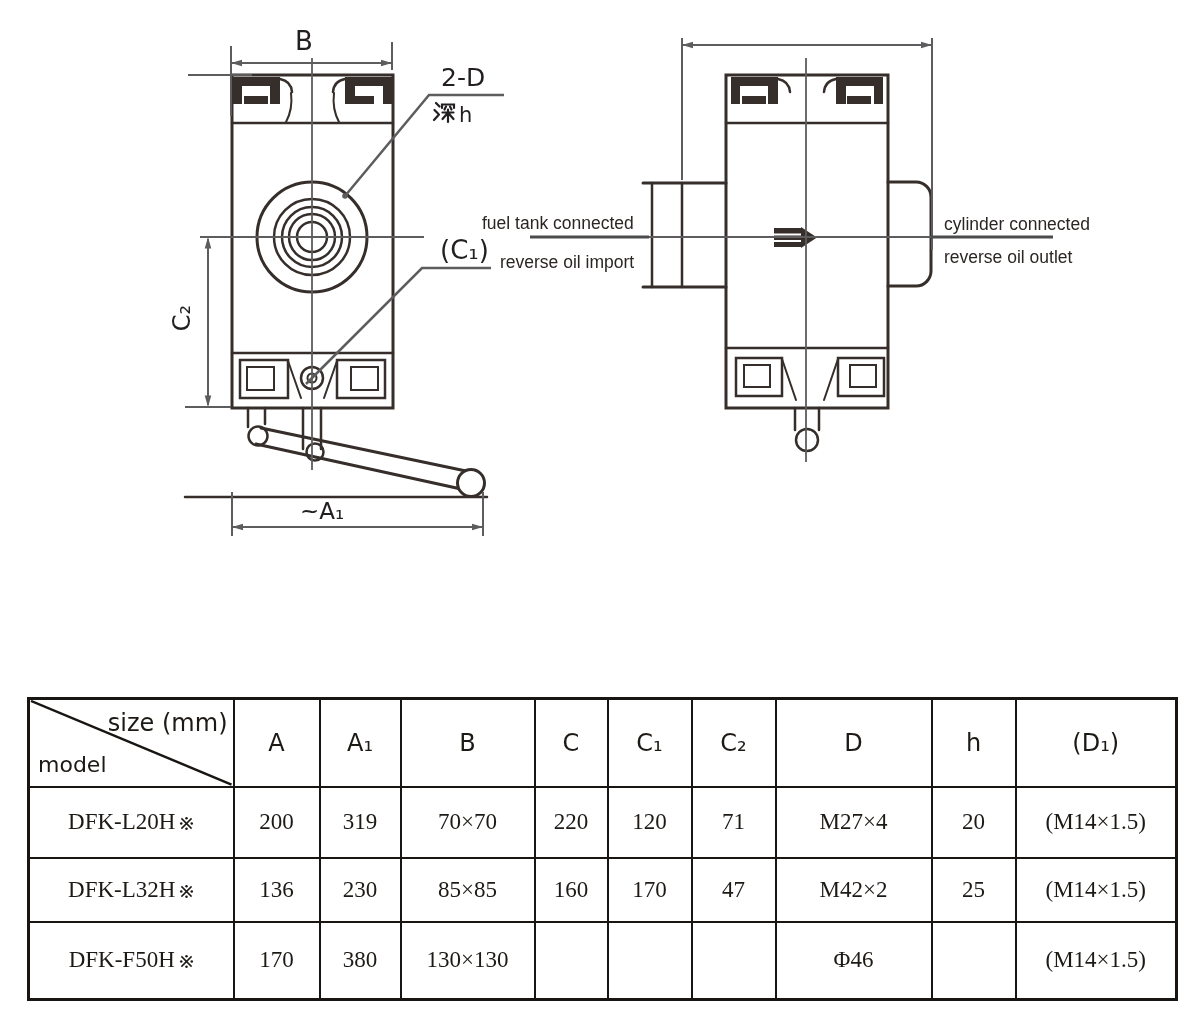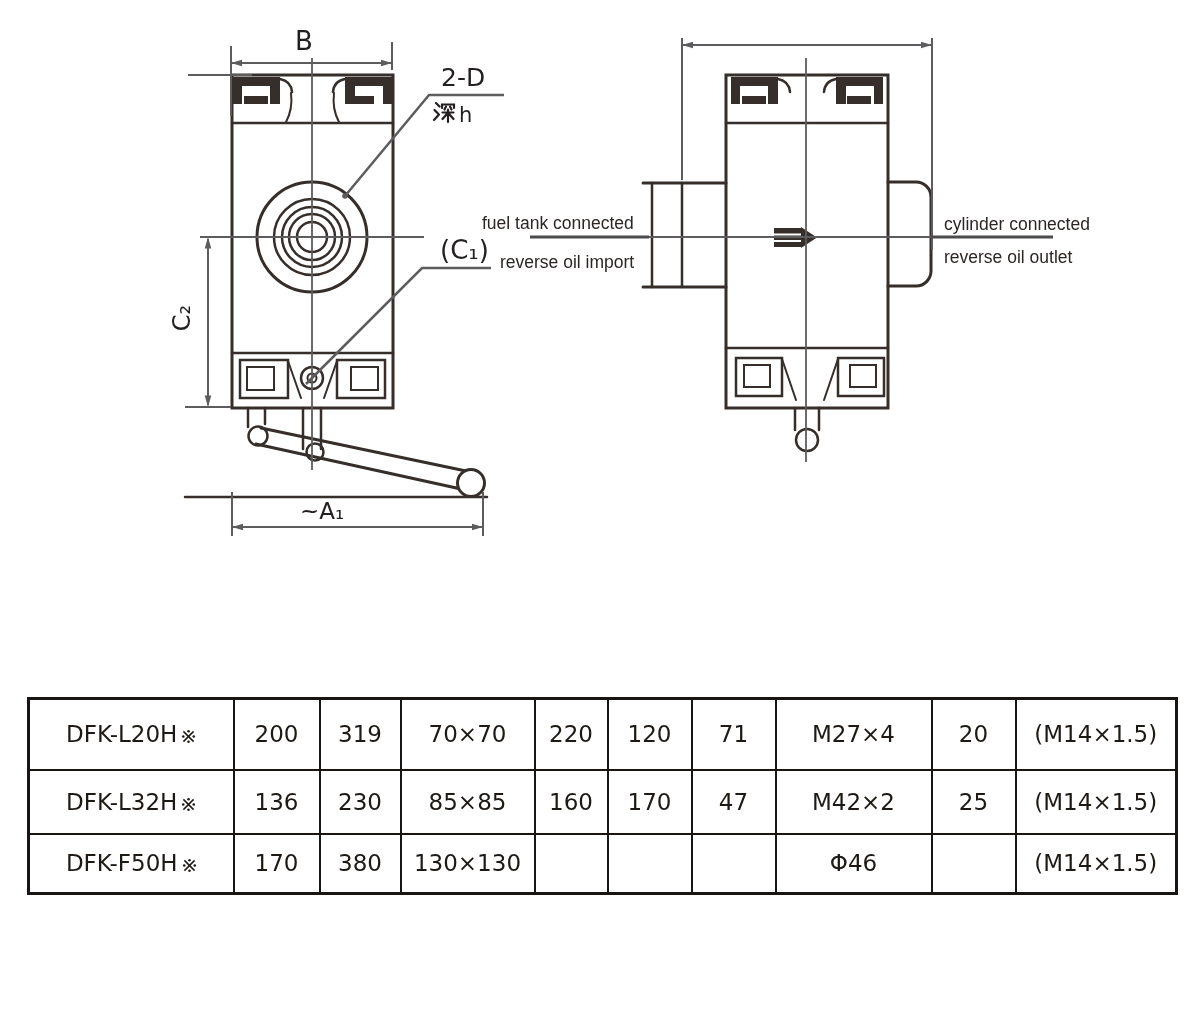--- a/index.html
+++ b/index.html
@@ -7,21 +7,21 @@
   .stage{position:relative;width:1200px;height:1027px;background:#fff;overflow:hidden;}
   svg.drawing{position:absolute;left:0;top:0;}
   svg text{fill:#231f20;font-family:"DejaVu Sans",sans-serif;}
   svg text.portlbl{font-family:"Liberation Sans",sans-serif;fill:#2b2624;}
   
   table.spec-table{position:absolute;left:27px;top:697px;border-collapse:collapse;table-layout:fixed;
     background:#fff;border:3px solid #191512;}
   .spec-table th,.spec-table td{border:2.5px solid #191512;text-align:center;vertical-align:middle;
     padding:0;font-weight:400;color:#1d1915;white-space:nowrap;}
   .spec-table th{font-size:24px;}
-  .spec-table td{font-size:23px;}
+  .spec-table td{font-size:23px;font-family:Liberation Serif, serif;}
   .corner{position:relative;}
   .corner .diag{position:absolute;left:0;top:0;width:100%;height:100%;}
   .corner-size{position:absolute;top:9px;right:5px;font-size:24px;}
   .corner-model{position:absolute;bottom:9px;left:8px;font-size:22px;}
   .refmark{margin-left:4px;vertical-align:-2px;}
 </style>
 </head>
 <body>
 
 <div class="stage">
@@ -131,20 +131,38 @@
         <col style="width:81px">
         <col style="width:134px">
       <col style="width:73px">
         <col style="width:84px">
         <col style="width:84px">
         <col style="width:156px">
       <col style="width:84px">
         <col style="width:161px">
     </colgroup>
     <tbody>
+        <tr style="height:88px">
+      <th class="corner">
+        <svg class="diag" viewBox="0 0 205 88" preserveAspectRatio="none">
+          <line x1="1" y1="1" x2="204" y2="87" stroke="#191512" stroke-width="2.5"></line>
+        </svg>
+        <span class="corner-size">size (mm)</span>
+        <span class="corner-model">model</span>
+      </th>
+      <th>A</th>
+      <th>A₁</th>
+      <th>B</th>
+      <th>C</th>
+      <th>C₁</th>
+      <th>C₂</th>
+      <th>D</th>
+      <th>h</th>
+      <th>(D₁)</th>
+    </tr>
     <tr style="height:71px">
       <td><span>DFK-L20H</span><svg class="refmark" width="15" height="15" viewBox="0 0 20 20">
               <g stroke="#1d1915" stroke-width="2">
                 <line x1="3.2" y1="3.2" x2="16.8" y2="16.8"></line>
                 <line x1="16.8" y1="3.2" x2="3.2" y2="16.8"></line>
               </g>
               <g fill="#1d1915">
                 <circle cx="10" cy="3" r="1.7"></circle>
                 <circle cx="3" cy="10" r="1.7"></circle>
                 <circle cx="17" cy="10" r="1.7"></circle>
@@ -177,21 +195,21 @@
       <td>136</td>
       <td>230</td>
       <td>85×85</td>
       <td>160</td>
       <td>170</td>
       <td>47</td>
       <td>M42×2</td>
       <td>25</td>
       <td>(M14×1.5)</td>
     </tr>
-    <tr style="height:60px">
+    <tr style="height:78px">
       <td><span>DFK-F50H</span><svg class="refmark" width="15" height="15" viewBox="0 0 20 20">
               <g stroke="#1d1915" stroke-width="2">
                 <line x1="3.2" y1="3.2" x2="16.8" y2="16.8"></line>
                 <line x1="16.8" y1="3.2" x2="3.2" y2="16.8"></line>
               </g>
               <g fill="#1d1915">
                 <circle cx="10" cy="3" r="1.7"></circle>
                 <circle cx="3" cy="10" r="1.7"></circle>
                 <circle cx="17" cy="10" r="1.7"></circle>
                 <circle cx="10" cy="17" r="1.7"></circle>

